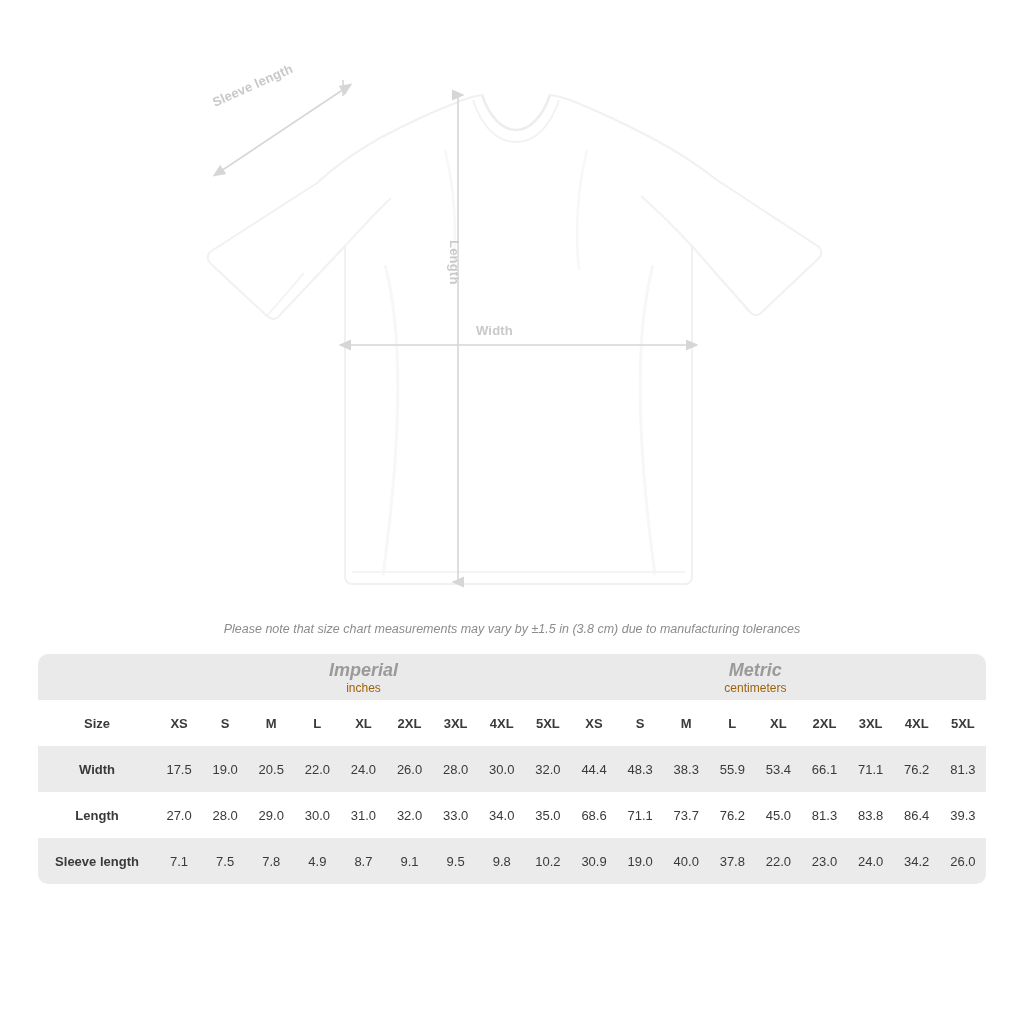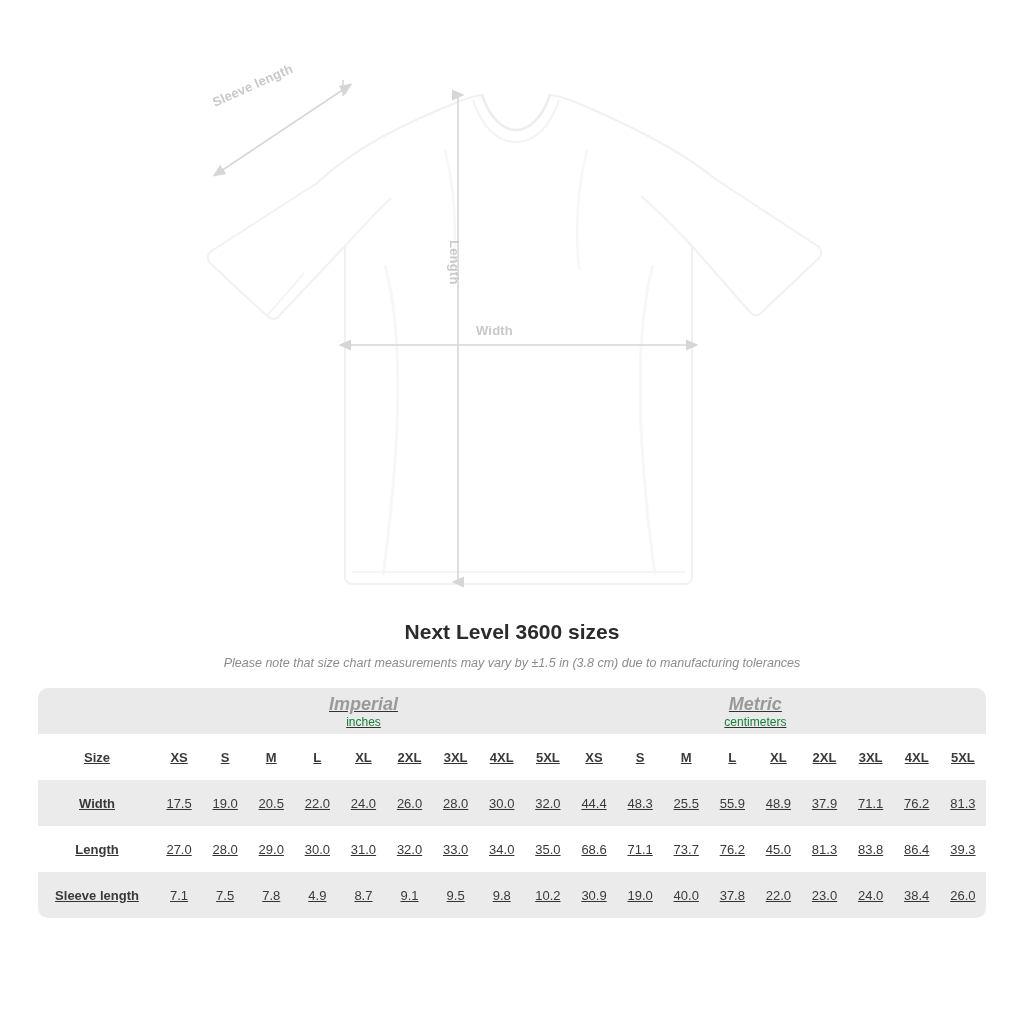--- a/index.html
+++ b/index.html
@@ -72,21 +72,20 @@
   .chart-note {
     font-size: 12.5px;
     font-style: italic;
     color: #8c8c8c;
     margin: 12px 0 0 0;
   }
 
   
   .table-wrap {
     margin: 18px 38px 0 38px;
-    text-decoration: underline;
   }
   table.size-table {
     border-collapse: collapse;
     width: 948px;
     table-layout: fixed;
   }
   table.size-table td,
   table.size-table th {
     text-align: center;
     font-size: 13px;
@@ -113,21 +112,21 @@
     display: block;
     font-size: 18px;
     font-style: italic;
     font-weight: bold;
     color: #9a9a9a;
     line-height: 1.25;
   }
   .unit-sub {
     display: block;
     font-size: 12px;
-    color: #15803d;
+    color: #a16207;
     font-style: normal;
   }
 
   .head-row td {
     background: #ffffff;
     font-weight: bold;
     color: #2f2f2f;
     font-size: 13px;
     height: 50px;
     margin-top: 44px;
@@ -224,21 +223,20 @@
       <line x1="138" y1="0" x2="138" y2="16" stroke="#d6d6d6" stroke-width="1.6"></line>
     </svg>
   </div>
 
   <div class="dim-label dim-sleeve">Sleeve length</div>
   <div class="dim-label dim-length">Length</div>
   <div class="dim-label dim-width">Width</div>
 </div>
 
 <div class="title-block">
-  <h1 class="chart-title">Next Level 3600 sizes</h1>
   <p class="chart-note">Please note that size chart measurements may vary by ±1.5 in (3.8 cm) due to manufacturing tolerances</p>
 </div>
 
 <div class="table-wrap">
   <table class="size-table">
     <colgroup>
       <col class="c-label">
       <col class="c-val">
         <col class="c-val">
         <col class="c-val">
@@ -300,24 +298,24 @@
         <td>19.0</td>
         <td>20.5</td>
         <td>22.0</td>
         <td>24.0</td>
         <td>26.0</td>
         <td>28.0</td>
         <td>30.0</td>
         <td>32.0</td>
         <td>44.4</td>
         <td>48.3</td>
-        <td>25.5</td>
+        <td>38.3</td>
         <td>55.9</td>
-        <td>48.9</td>
-        <td>37.9</td>
+        <td>53.4</td>
+        <td>66.1</td>
         <td>71.1</td>
         <td>76.2</td>
         <td>81.3</td>
       </tr>
 
       <tr class="plain">
         <td class="rowlabel">Length</td>
         <td>27.0</td>
         <td>28.0</td>
         <td>29.0</td>
@@ -349,18 +347,18 @@
         <td>9.5</td>
         <td>9.8</td>
         <td>10.2</td>
         <td>30.9</td>
         <td>19.0</td>
         <td>40.0</td>
         <td>37.8</td>
         <td>22.0</td>
         <td>23.0</td>
         <td>24.0</td>
-        <td>38.4</td>
+        <td>34.2</td>
         <td>26.0</td>
       </tr>
     </tbody>
   </table>
 </div>
 
 </body></html>

